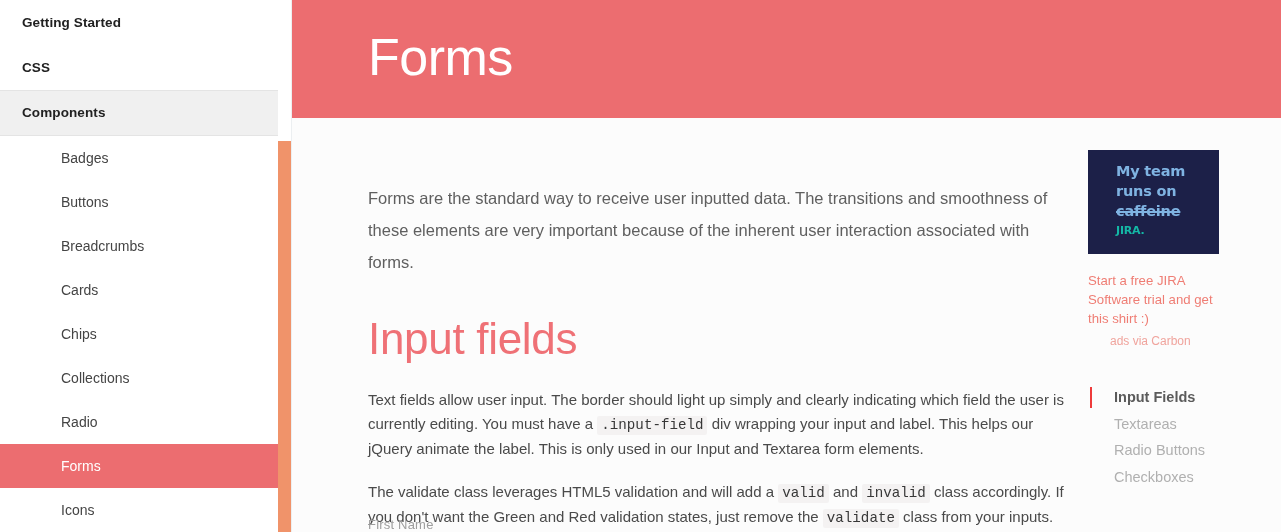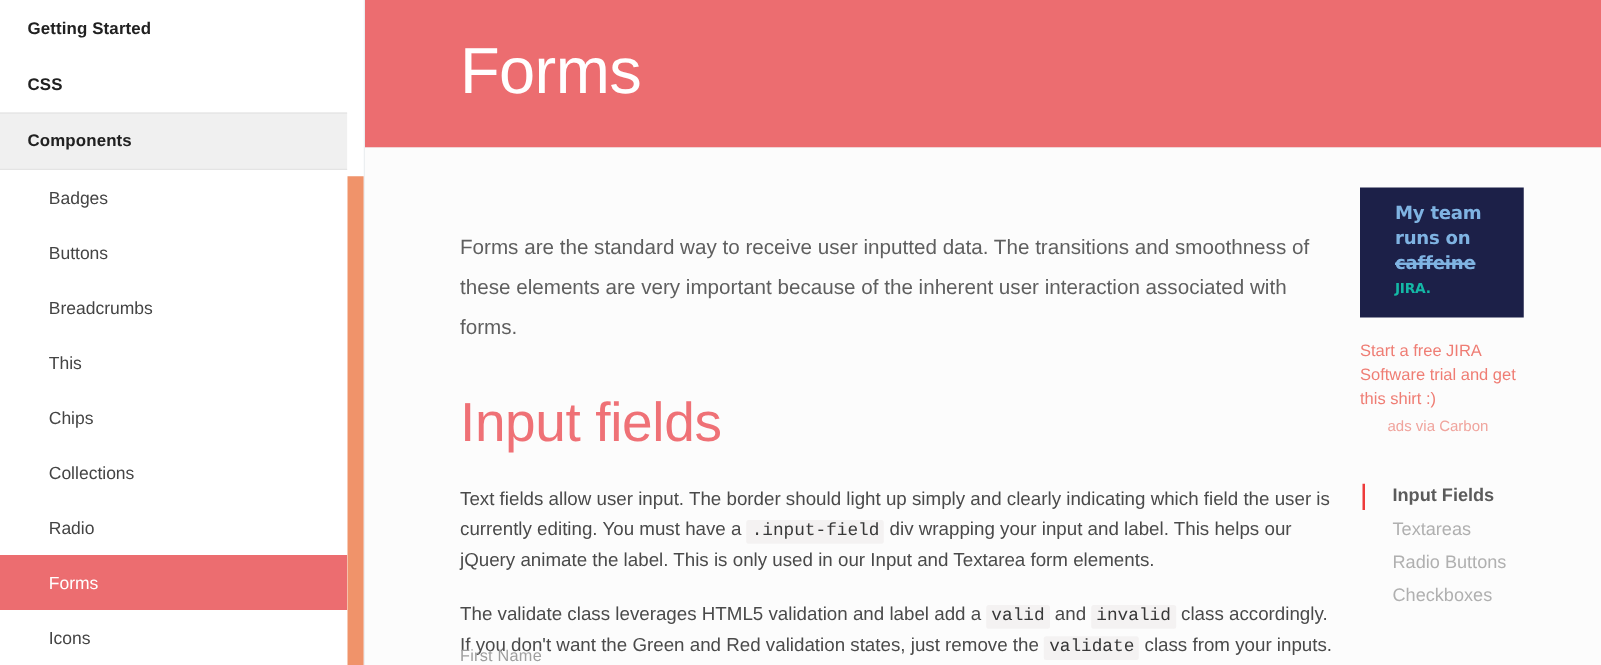--- a/index.html
+++ b/index.html
@@ -46,21 +46,21 @@
     background: #f0f0f0;
     border-top: 1px solid #e4e4e4;
     border-bottom: 1px solid #e4e4e4;
     height: 46px;
     line-height: 44px;
   }
   .side-item {
     position: relative;
     height: 44px;
     line-height: 44px;
-    padding-left: 39px;
+    padding-left: 61px;
     font-size: 14px;
     color: #444444;
     background: #ffffff;
     white-space: nowrap;
     cursor: pointer;
   }
   .side-item.active {
     background: #ec6d70;
     color: #ffffff;
   }
@@ -279,21 +279,21 @@
     <div class="side-item">
       <span>Badges</span>
     </div>
     <div class="side-item">
       <span>Buttons</span>
     </div>
     <div class="side-item">
       <span>Breadcrumbs</span>
     </div>
     <div class="side-item">
-      <span>This</span>
+      <span>Cards</span>
     </div>
     <div class="side-item">
       <span>Chips</span>
     </div>
     <div class="side-item">
       <span>Collections</span>
     </div>
     <div class="side-item">
       <span>Radio</span>
     </div>
@@ -322,21 +322,21 @@
 
       <h2 class="section">Input fields</h2>
 
       <p class="body">
         <span>Text fields allow user input. The border should light up simply and clearly indicating which field the user is currently editing. You must have a</span>
         <code class="inline">.input-field</code>
         <span>div wrapping your input and label. This helps our jQuery animate the label. This is only used in our Input and Textarea form elements.</span>
       </p>
 
       <p class="body second">
-        <span>The validate class leverages HTML5 validation and label add a</span>
+        <span>The validate class leverages HTML5 validation and will add a</span>
         <code class="inline">valid</code>
         <span>and</span>
         <code class="inline">invalid</code>
         <span>class accordingly. If you don't want the Green and Red validation states, just remove the</span>
         <code class="inline">validate</code>
         <span>class from your inputs.</span>
       </p>
 
     </div>
 

